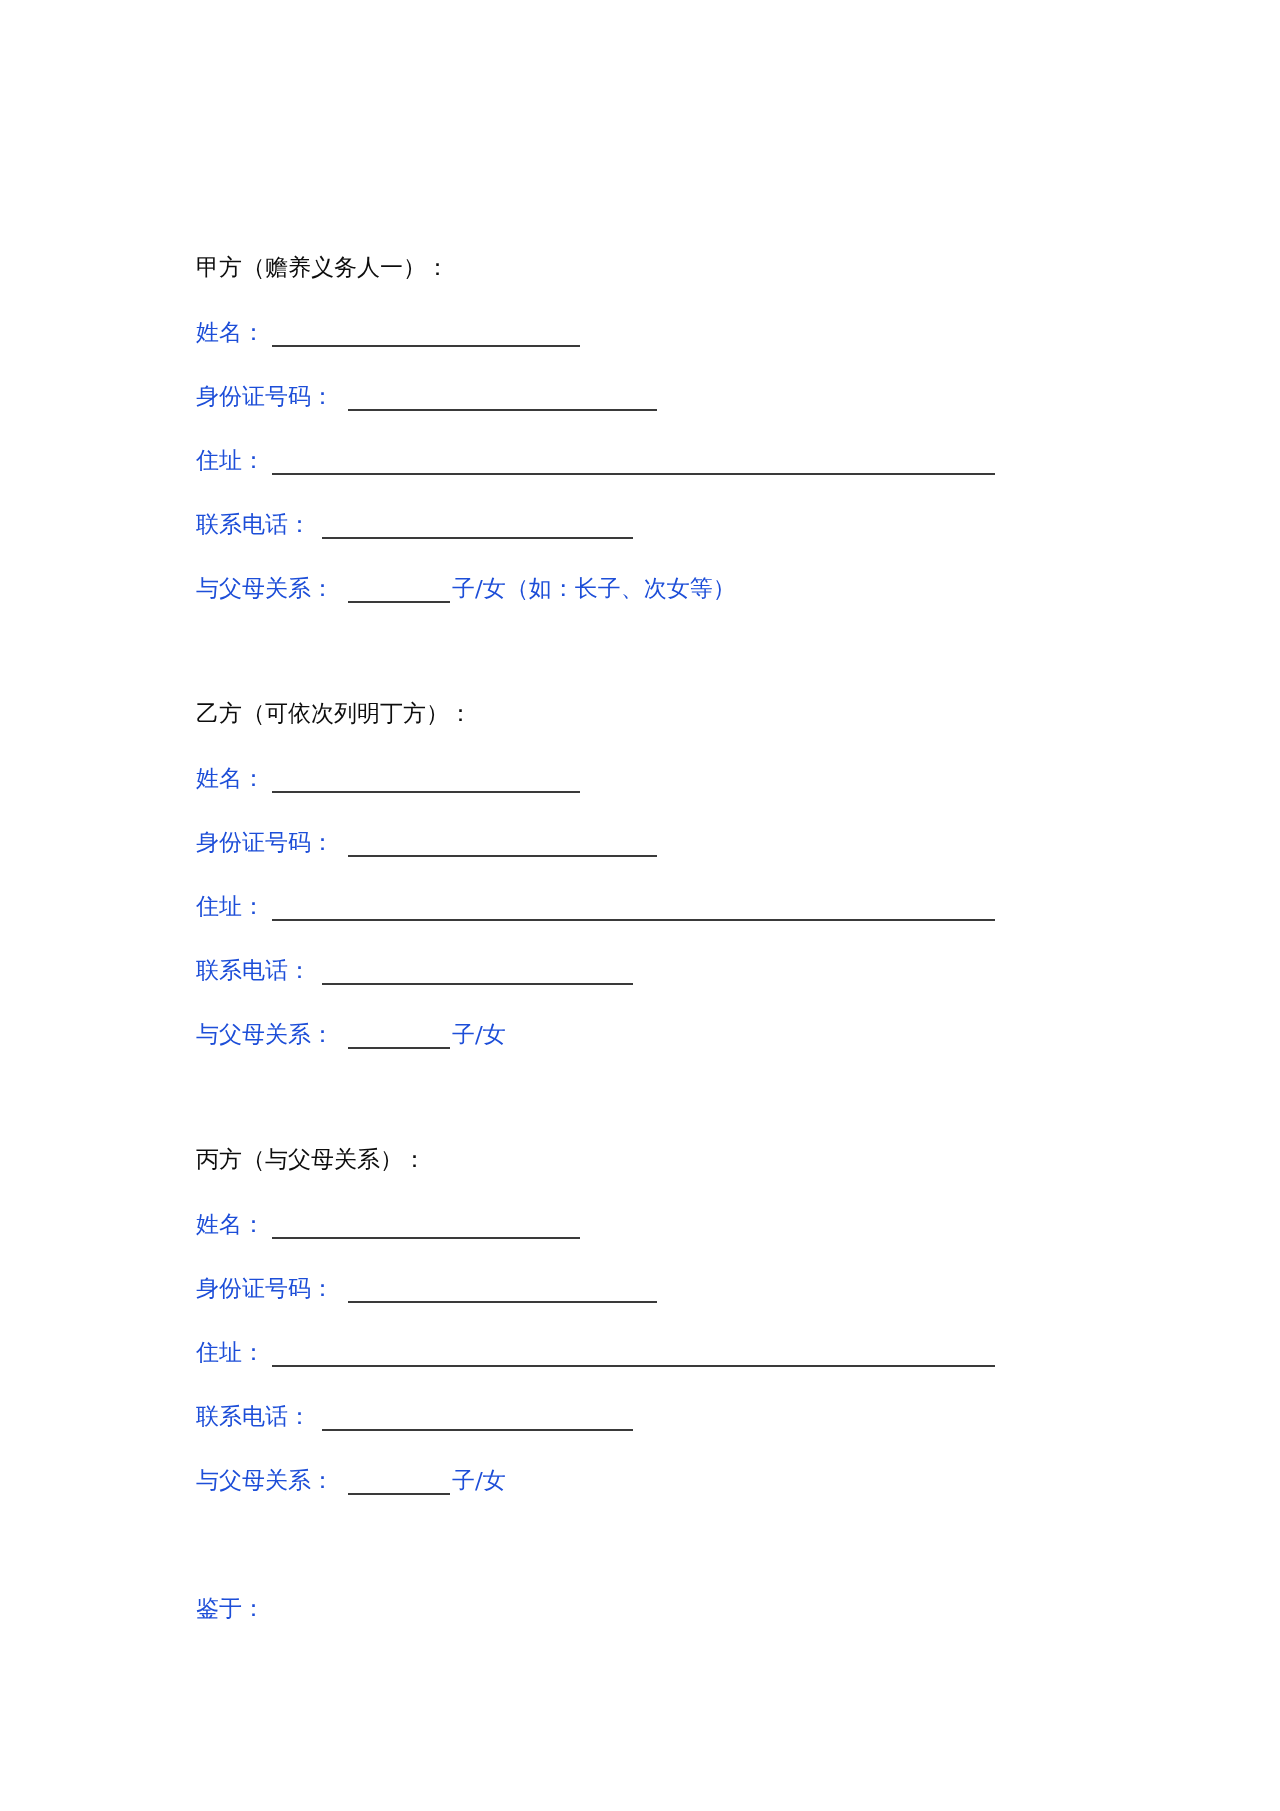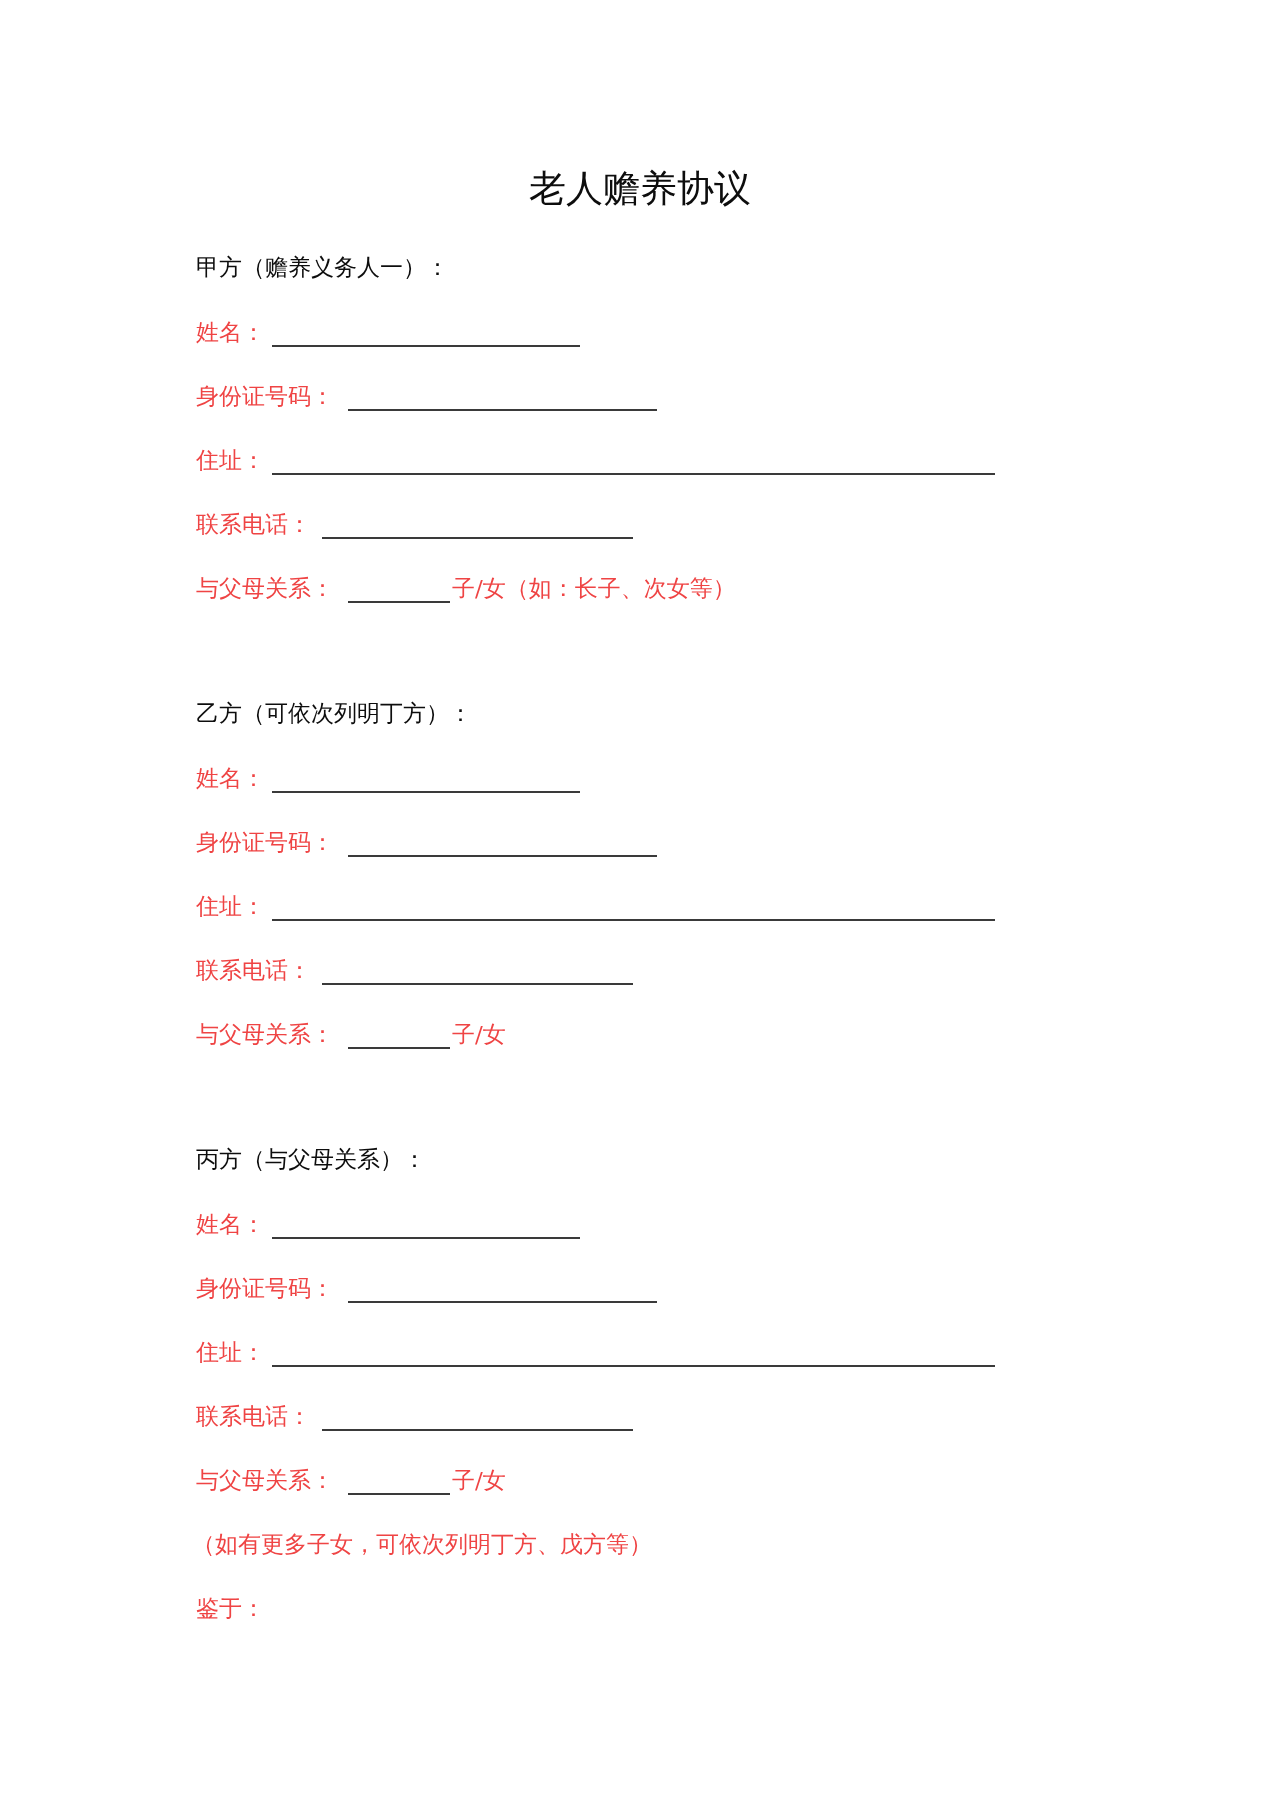--- a/index.html
+++ b/index.html
@@ -1,32 +1,31 @@
 <!DOCTYPE html>
 <html><head>
   <meta charset="utf-8">
   <style>
     html, body { margin: 0; padding: 0; background: #ffffff; }
     body { width: 1280px; height: 1811px; position: relative; overflow: hidden;
       font-family: "DejaVu Serif", "Liberation Serif", serif; color: #111111; }
     .page { position: absolute; left: 0; top: 0; width: 1280px; height: 1811px; background: #fff; }
     .title { position: absolute; left: 0; width: 1280px; top: 164px; text-align: center;
       font-size: 37px; line-height: 50px; letter-spacing: 0px; color: #0d0d0d; }
-    .line { position: absolute; left: 196px; font-size: 23px; line-height: 30px; white-space: nowrap; color: #ef4444; }
+    .line { position: absolute; left: 196px; font-size: 23px; line-height: 30px; white-space: nowrap; color: #1d4ed8; }
     .line.heading { font-weight: normal; color: #0d0d0d; }
     .label { display: inline-block; }
     .blank { display: inline-block; position: absolute; height: 1px; border-bottom: 2px solid #3a3a3a; }
     .suffix { position: absolute; white-space: nowrap; }
   </style>
 </head>
 <body>
 
 <div class="page">
 
-  <div class="title">老人赡养协议</div>
 
   <div class="line heading" style="top:252px">甲方（赡养义务人一）：</div>
 
   <div class="line" style="top:317px">
     <span class="label">姓名：</span>
   </div>
   <div class="blank" style="left:272px; width:308px; top:344px"></div>
 
   <div class="line" style="top:381px">
     <span class="label">身份证号码：</span>
@@ -98,17 +97,16 @@
     <span class="label">联系电话：</span>
   </div>
   <div class="blank" style="left:322px; width:311px; top:1428px"></div>
 
   <div class="line" style="top:1465px">
     <span class="label">与父母关系：</span>
   </div>
   <div class="blank" style="left:348px; width:102px; top:1492px"></div>
   <div class="line suffix" style="left:452px; top:1465px">子/女</div>
 
-  <div class="line" style="top:1529px; left:192px">（如有更多子女，可依次列明丁方、戊方等）</div>
 
   <div class="line" style="top:1593px">鉴于：</div>
 
 </div>
 
 </body></html>

